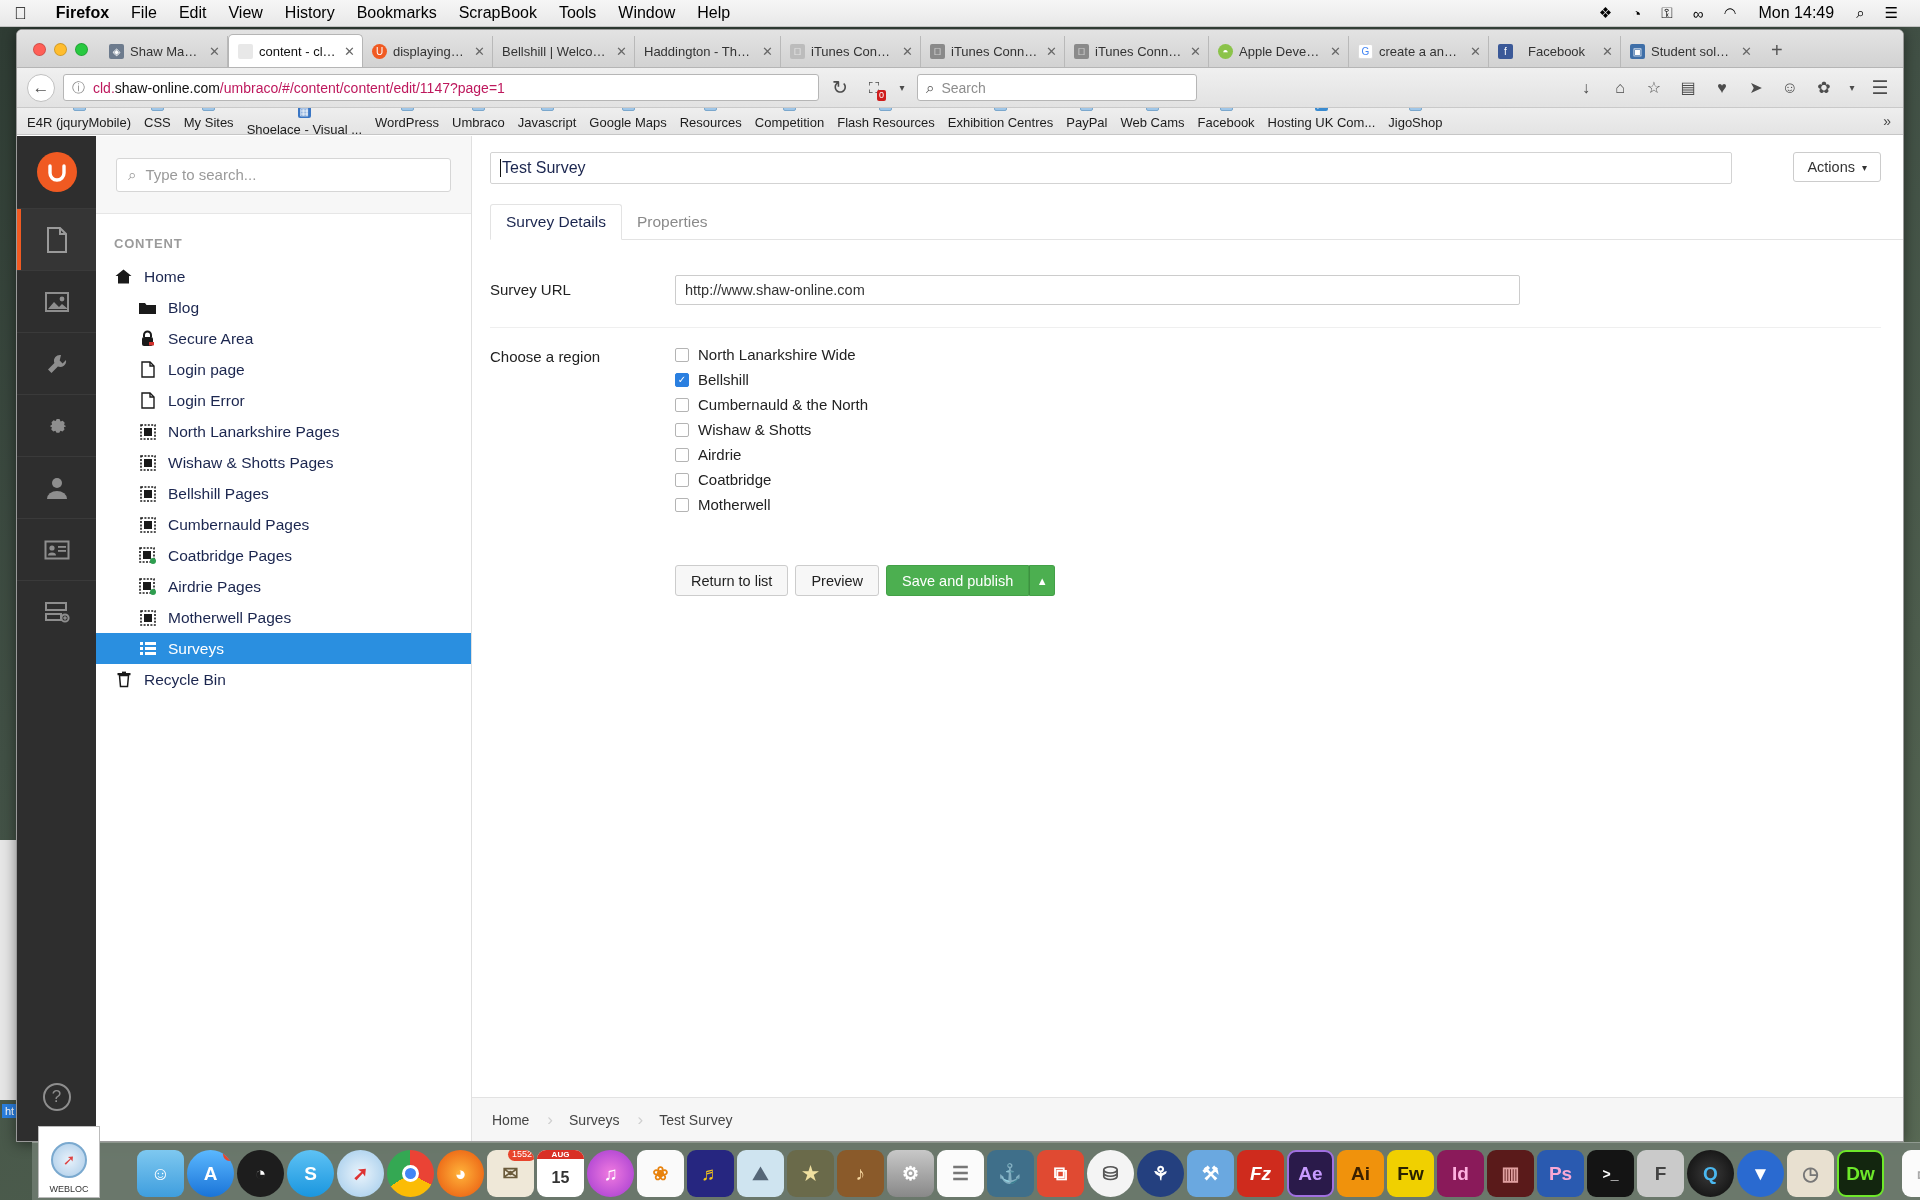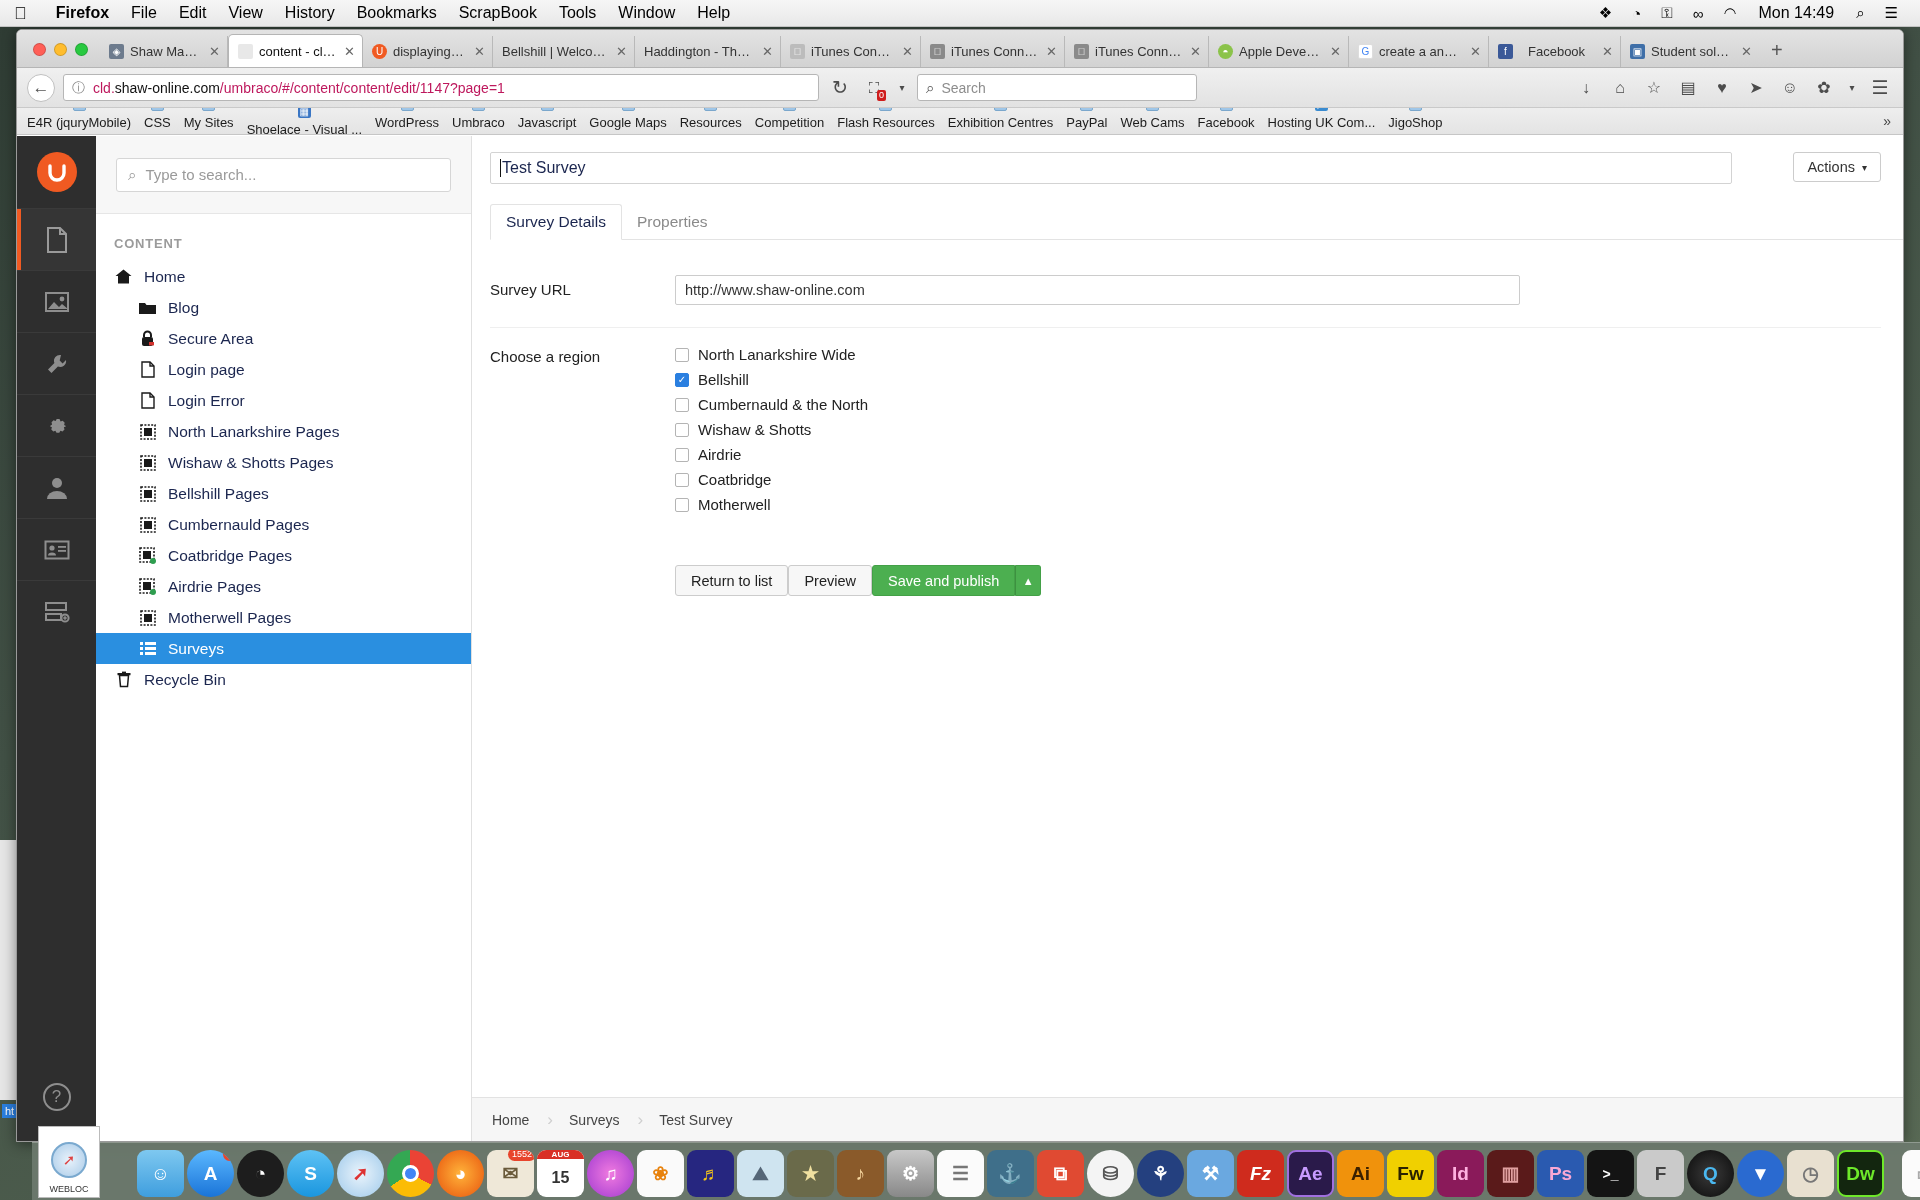--- a/index.html
+++ b/index.html
@@ -170,21 +170,21 @@
   .frow.nb { border-bottom: none; }
   .flabel { width: 185px; flex: 0 0 185px; font-size: 15px; color: #222; padding-top: 6px; }
   .finput { width: 845px; height: 30px; border: 1px solid #ccc; border-radius: 2px;
     background: #fff; display: flex; align-items: center; padding: 0 9px;
     font-size: 14.5px; color: #333; }
   .cbrow { display: flex; align-items: center; gap: 9px; height: 25px; font-size: 15px; color: #222; }
   .cbox { width: 14px; height: 14px; flex: 0 0 14px; border: 1px solid #b4b4b4;
     border-radius: 2px; background: #fff; }
   .cbox.on { background: #2a7fe0; border-color: #2a7fe0; display: flex;
     align-items: center; justify-content: center; color: #fff; font-size: 10px; }
-  #btnrow { display: flex; align-items: center; margin: 26px 0 0 185px; }
+  #btnrow { display: flex; align-items: center; gap: 7px; margin: 26px 0 0 185px; }
   .btn { height: 31px; border: 1px solid #ccc; background: #f7f7f7; border-radius: 3px;
     padding: 0 15px; font-size: 14.5px; color: #222; display: flex; align-items: center; }
   .btn-pub { background: #4caf50; border-color: #43a047; color: #fff; border-radius: 3px 0 0 3px; }
   .btn-pub-caret { background: #4caf50; border: 1px solid #43a047; border-left: 1px solid #3d9140;
     border-radius: 0 3px 3px 0; color: #fff; width: 26px; height: 31px;
     display: flex; align-items: center; justify-content: center; font-size: 11px; }
 
   #crumb { position: absolute; left: 0; right: 0; bottom: 0; height: 44px;
     background: #f6f6f6; border-top: 1px solid #e2e2e2;
     display: flex; align-items: center; padding-left: 20px; gap: 0; font-size: 14px; color: #444; }

